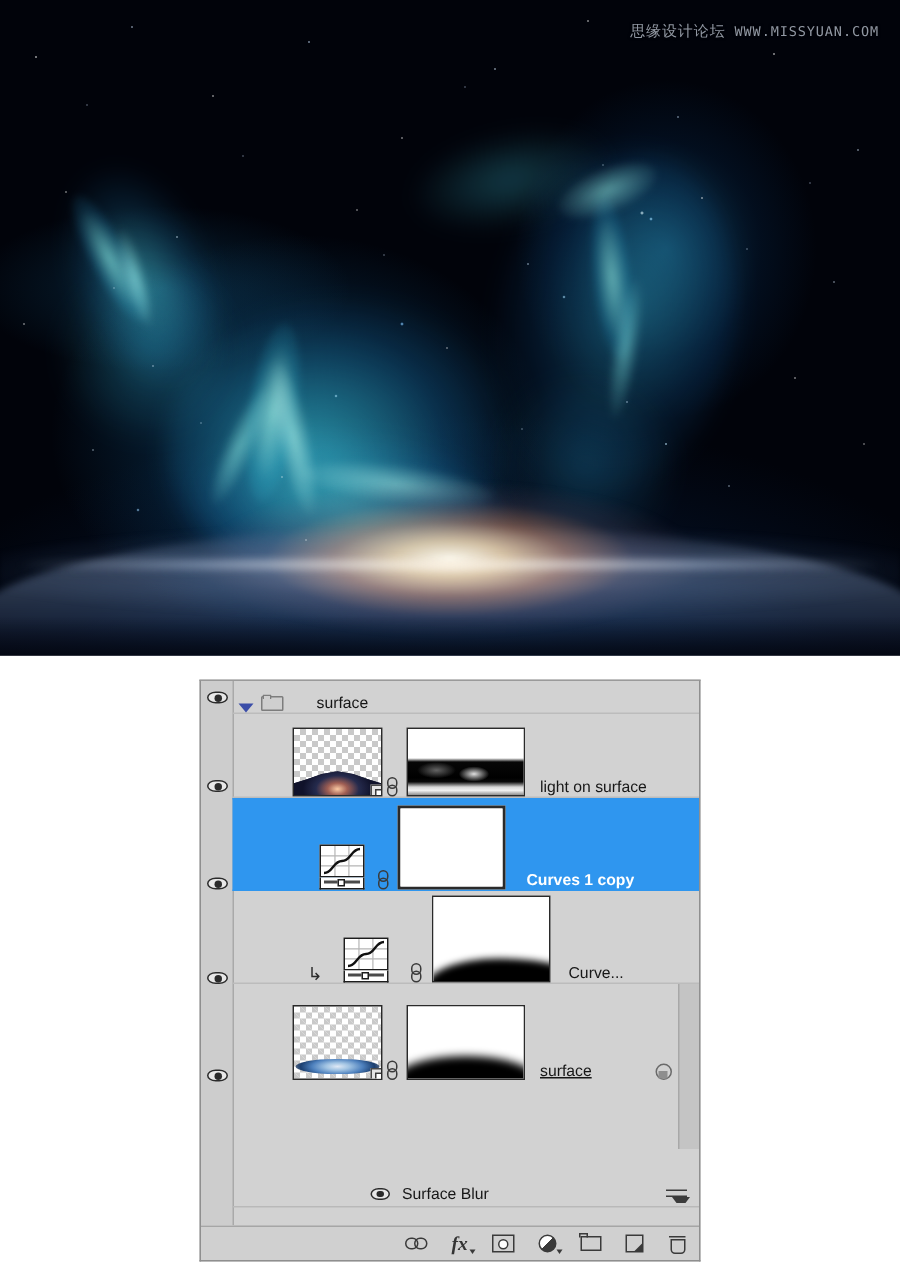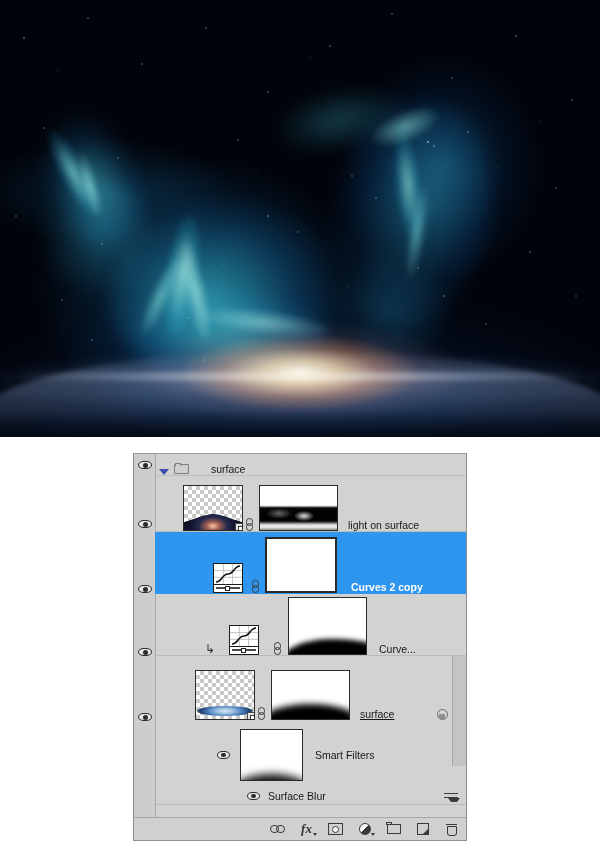--- a/index.html
+++ b/index.html
@@ -761,20 +761,23 @@
       radial-gradient(0.8px 0.8px at 348px 286px,#cfe4ff, transparent);
   "></div>
 
   <div class="art-layer">
     <div class="surface-band"></div>
     <div class="surface-glow"></div>
     <div class="surface-rim"></div>
     <div class="surface-dark"></div>
   </div>
 
+  <div class="watermark">
+    <span class="wm-cn">思缘设计论坛</span><span class="wm-url">WWW.MISSYUAN.COM</span>
+  </div>
 </div>
 
 <div id="layers-panel">
 
   <div class="panel-body">
 
     <div class="eye-col">
       <div class="eye" style="top:4px;">
           <span class="eye-glyph"></span>
         </div>
@@ -793,21 +796,21 @@
     </div>
 
     <div class="rows">
 
       <div class="layer-row group-row" style="top:0; height:22px;">
         <span class="disclosure"></span>
         <span class="folder-ico"></span>
         <span class="group-name layer-name">surface</span>
       </div>
 
-      <div class="layer-row" style="top:22px; height:56px; padding-left:28px;">
+      <div class="layer-row" style="top:22px; height:56px; padding-left:40px;">
         <div class="thumb checker" style="width:60px; height:46px;">
           <div class="thumb-art-light"></div>
           <span class="so-badge"></span>
         </div>
         <span class="chain">
             <span class="chain-glyph"></span>
           </span>
         <div class="thumb" style="width:79px; height:46px; margin-left:4px;">
           <div class="thumb-mask-light">
             <span class="blob1"></span>
@@ -828,21 +831,21 @@
             <path d="M2,18 C8,18 8,10 14,10 C20,10 20,2 26,2" fill="none" stroke="#111" stroke-width="1.6"></path>
           </svg>
           <div class="cslider"></div>
         </div>
         <span class="chain" style="margin-left:6px;">
             <span class="chain-glyph"></span>
           </span>
         <div class="thumb" style="width:72px; height:56px; margin-left:4px; border-width:2px;">
           <div class="thumb-mask-white" style="position:absolute; inset:0;"></div>
         </div>
-        <span class="layer-name" style="margin-left:14px;">Curves 2 copy</span>
+        <span class="layer-name" style="margin-left:14px;">Curves 1 copy</span>
       </div>
 
       <div class="layer-row" style="top:140px; height:62px; padding-left:48px;">
         <span class="clip-arrow">↳</span>
         <div class="curves-ico" style="margin-left:12px;">
           <div class="cbox"></div>
           <svg class="ccurve" viewBox="0 0 28 20">
             <line x1="9.3" y1="0" x2="9.3" y2="20" stroke="#b5b5b5" stroke-width="0.8"></line>
             <line x1="18.6" y1="0" x2="18.6" y2="20" stroke="#b5b5b5" stroke-width="0.8"></line>
             <line x1="0" y1="6.6" x2="28" y2="6.6" stroke="#b5b5b5" stroke-width="0.8"></line>
@@ -872,27 +875,20 @@
           <div class="thumb-mask-bottom"></div>
         </div>
         <span class="layer-name underlined" style="margin-left:10px;">surface</span>
         <span style="flex:1 1 auto;"></span>
         <span class="so-circle" style="margin-right:6px;"></span>
         <span class="scroll-up" style="margin-right:4px;"></span>
       </div>
 
       <div class="scroll-track" style="top:202px; height:110px;"></div>
 
-      <div class="sf-row" style="top:272px; height:58px; padding-left:62px;">
-        <span class="eye-sm"></span>
-        <div class="thumb" style="width:63px; height:52px; margin-left:10px;">
-          <div class="thumb-mask-smart"></div>
-        </div>
-        <span class="layer-name" style="margin-left:12px;">Smart Filters</span>
-      </div>
 
       <div class="sf-row" style="top:334px; height:16px; padding-left:72px;margin-left:20px;">
         <span class="eye-sm"></span>
         <span class="layer-name" style="margin-left:8px;">Surface Blur</span>
         <span style="flex:1 1 auto;"></span>
         <span class="filter-settings" style="margin-right:8px;"></span>
       </div>
 
       <div class="sep-line" style="top:350px;"></div>
 

